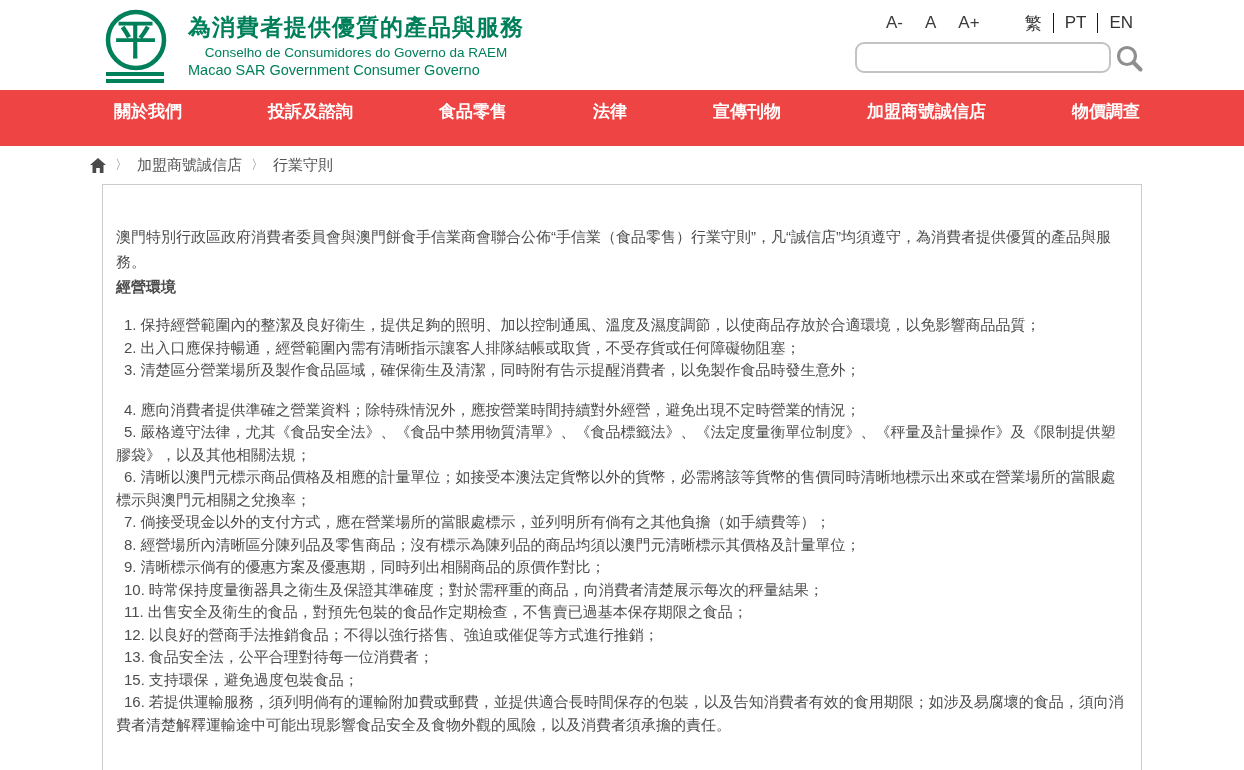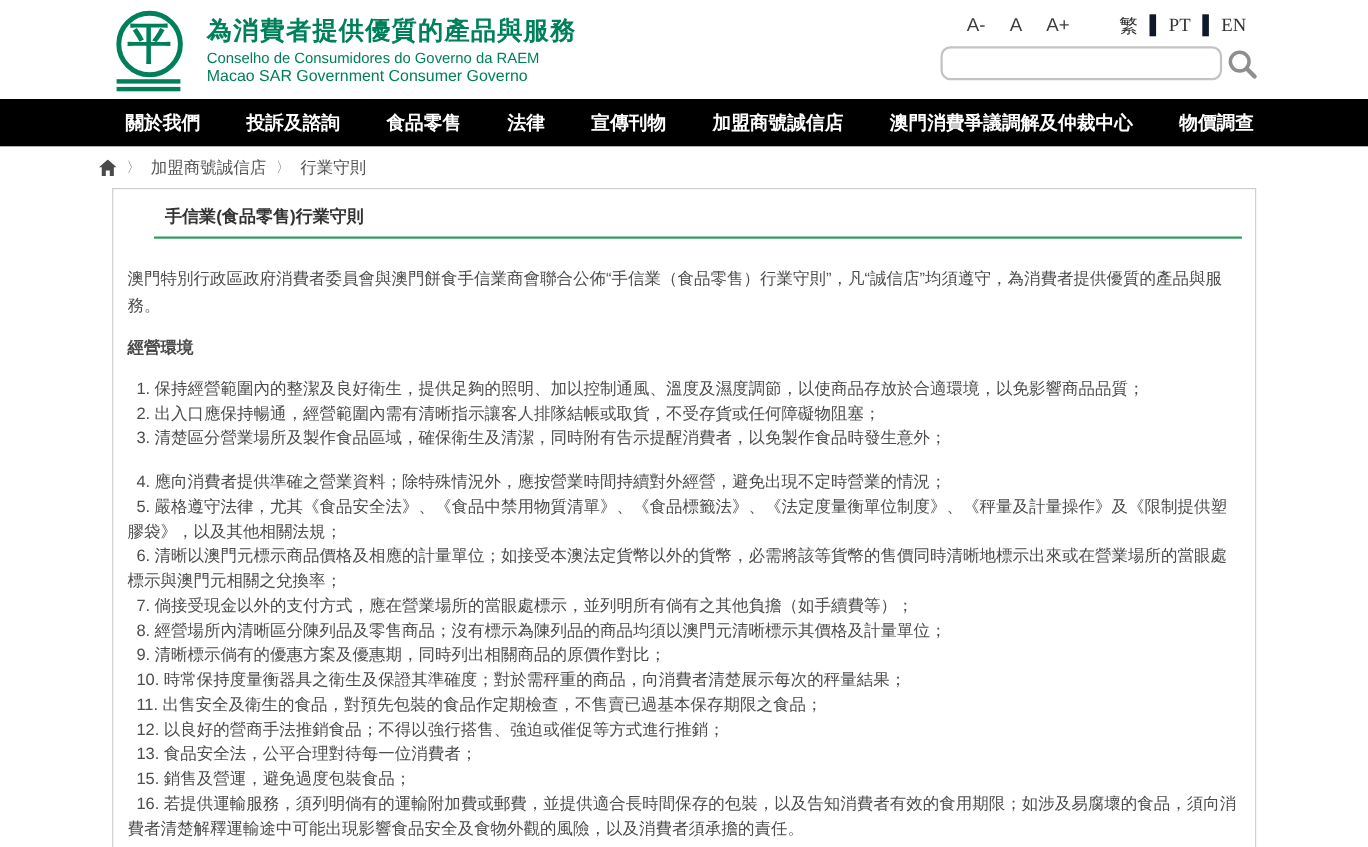--- a/index.html
+++ b/index.html
@@ -6,55 +6,55 @@
   html,body { width:1244px; height:770px; overflow:hidden; background:#fff;
     font-family:"Liberation Sans","DejaVu Sans",sans-serif; }
   .container { width:1044px; margin:0 auto; }
 
   
   .header { height:90px; background:#fff; }
   .header-inner { display:flex; align-items:flex-start; padding-top:8px; }
   .logo-block { display:flex; align-items:flex-start; cursor:pointer; }
   .titles { margin-left:14px; padding-top:6px; }
   .title-zh { color:#00805A; font-size:23px; font-weight:bold; letter-spacing:1px; line-height:1.2; }
-  .title-pt { color:#00805A; font-size:13.5px; margin-top:3px; }
+  .title-pt { color:#00805A; font-size:13.5px; margin-top:3px;text-align:center; }
   .title-en { color:#00805A; font-size:14.5px; margin-top:2px; }
   .header-right { margin-left:auto; display:flex; flex-direction:column; align-items:flex-end; }
   .top-controls { display:flex; align-items:center; height:26px; margin-top:2px; }
   .font-controls { display:flex; gap:22px; margin-right:34px; }
   .font-controls span { color:#3d3d3d; font-size:17px; cursor:pointer; }
   .langs { display:flex; align-items:center; }
   .langs span.lang { color:#333; font-size:17px; padding:0 11px; cursor:pointer; }
-  .langs span.lang + span.lang { border-left:6px solid #0f172a;font-family:Liberation Serif, serif; }
+  .langs span.lang + span.lang { border-left:1px solid #0f172a; }
   .search-row { display:flex; align-items:center; margin-top:6px; }
   .search-input { width:256px; height:31px; border:2px solid #c3c3c3; border-radius:9px;
     outline:none; padding:0 10px; font-size:14px; color:#333; }
   .search-btn { background:none; border:none; margin-left:3px; cursor:pointer; padding:0; line-height:0; }
 
   
-  .nav { height:43px; background:#000000; }
+  .nav { height:56px; background:#ef4444; }
   .nav-inner { display:flex; justify-content:space-between; align-items:center;
     height:43px; padding:0 4px 0 14px; }
   .nav-item { color:#fff; font-size:17px; font-weight:bold; cursor:pointer; white-space:nowrap; }
 
   
   .breadcrumb-row { height:38px; display:flex; align-items:center; }
   .breadcrumb { display:flex; align-items:center; gap:9px; margin-left:-10px; }
   .crumb-sep { color:#777; font-size:13px; }
   .crumb { color:#555; font-size:15px; }
   .crumb.link { cursor:pointer; }
   .home-btn { cursor:pointer; line-height:0; }
 
   
   .content-box { width:1040px; margin:0 auto; border:1px solid #cbcbcb; border-bottom:none;
     height:640px; background:#fff; padding:15px 12px 0 13px; }
   .doc-title-wrap { margin-left:24px; margin-right:0; border-bottom:2px solid #2F9B5F; padding:0 0 7px 10px; }
   .doc-title { font-size:15.5px; font-weight:bold; color:#333; }
   .intro { margin-top:24px; font-size:15px; color:#4d4d4d; line-height:25px; }
-  .section-heading { margin-top:16px; font-size:15px; font-weight:bold; color:#4a4a4a; }
+  .section-heading { margin-top:4px; font-size:15px; font-weight:bold; color:#4a4a4a; }
   .rules { margin-top:17px; margin-bottom:14px; }
   .rule { font-size:15px; color:#4d4d4d; line-height:22.5px; text-indent:8px; }
   .rule .num { margin-right:4px; }
 </style>
 </head>
 <body>
 
 <div class="header">
   <div class="container header-inner">
     <div class="logo-block">
@@ -101,21 +101,20 @@
 </div>
 
 <div class="nav">
   <div class="container nav-inner">
     <span class="nav-item">關於我們</span>
     <span class="nav-item">投訴及諮詢</span>
     <span class="nav-item">食品零售</span>
     <span class="nav-item">法律</span>
     <span class="nav-item">宣傳刊物</span>
     <span class="nav-item">加盟商號誠信店</span>
-    <span class="nav-item">澳門消費爭議調解及仲裁中心</span>
     <span class="nav-item">物價調查</span>
   </div>
 </div>
 
 <div class="breadcrumb-row">
   <div class="container">
     <div class="breadcrumb">
       <span class="home-btn">
         <svg width="16" height="15" viewBox="0 0 16 15">
           <path d="M8 0 L16 7 L13.5 7 L13.5 15 L9.8 15 L9.8 10 L6.2 10 L6.2 15 L2.5 15 L2.5 7 L0 7 Z" fill="#4a4a4a"></path>
@@ -123,23 +122,20 @@
       </span>
       <span class="crumb-sep">〉</span>
       <span class="crumb link">加盟商號誠信店</span>
       <span class="crumb-sep">〉</span>
       <span class="crumb">行業守則</span>
     </div>
   </div>
 </div>
 
 <div class="content-box">
-  <div class="doc-title-wrap">
-    <span class="doc-title">手信業(食品零售)行業守則</span>
-  </div>
 
   <p class="intro">澳門特別行政區政府消費者委員會與澳門餅食手信業商會聯合公佈“手信業（食品零售）行業守則”，凡“誠信店”均須遵守，為消費者提供優質的產品與服務。</p>
 
   <div class="section-heading">經營環境</div>
   <div class="rules">
     <p class="rule"><span class="num">1.</span><span>保持經營範圍內的整潔及良好衛生，提供足夠的照明、加以控制通風、溫度及濕度調節，以使商品存放於合適環境，以免影響商品品質；</span></p>
     <p class="rule"><span class="num">2.</span><span>出入口應保持暢通，經營範圍內需有清晰指示讓客人排隊結帳或取貨，不受存貨或任何障礙物阻塞；</span></p>
     <p class="rule"><span class="num">3.</span><span>清楚區分營業場所及製作食品區域，確保衛生及清潔，同時附有告示提醒消費者，以免製作食品時發生意外；</span></p>
   </div>
 
@@ -147,16 +143,16 @@
     <p class="rule"><span class="num">4.</span><span>應向消費者提供準確之營業資料；除特殊情況外，應按營業時間持續對外經營，避免出現不定時營業的情況；</span></p>
     <p class="rule"><span class="num">5.</span><span>嚴格遵守法律，尤其《食品安全法》、《食品中禁用物質清單》、《食品標籤法》、《法定度量衡單位制度》、《秤量及計量操作》及《限制提供塑膠袋》，以及其他相關法規；</span></p>
     <p class="rule"><span class="num">6.</span><span>清晰以澳門元標示商品價格及相應的計量單位；如接受本澳法定貨幣以外的貨幣，必需將該等貨幣的售價同時清晰地標示出來或在營業場所的當眼處標示與澳門元相關之兌換率；</span></p>
     <p class="rule"><span class="num">7.</span><span>倘接受現金以外的支付方式，應在營業場所的當眼處標示，並列明所有倘有之其他負擔（如手續費等）；</span></p>
     <p class="rule"><span class="num">8.</span><span>經營場所內清晰區分陳列品及零售商品；沒有標示為陳列品的商品均須以澳門元清晰標示其價格及計量單位；</span></p>
     <p class="rule"><span class="num">9.</span><span>清晰標示倘有的優惠方案及優惠期，同時列出相關商品的原價作對比；</span></p>
     <p class="rule"><span class="num">10.</span><span>時常保持度量衡器具之衛生及保證其準確度；對於需秤重的商品，向消費者清楚展示每次的秤量結果；</span></p>
     <p class="rule"><span class="num">11.</span><span>出售安全及衛生的食品，對預先包裝的食品作定期檢查，不售賣已過基本保存期限之食品；</span></p>
     <p class="rule"><span class="num">12.</span><span>以良好的營商手法推銷食品；不得以強行搭售、強迫或催促等方式進行推銷；</span></p>
     <p class="rule"><span class="num">13.</span><span>食品安全法，公平合理對待每一位消費者；</span></p>
-    <p class="rule"><span class="num">15.</span><span>銷售及營運，避免過度包裝食品；</span></p>
+    <p class="rule"><span class="num">15.</span><span>支持環保，避免過度包裝食品；</span></p>
     <p class="rule"><span class="num">16.</span><span>若提供運輸服務，須列明倘有的運輸附加費或郵費，並提供適合長時間保存的包裝，以及告知消費者有效的食用期限；如涉及易腐壞的食品，須向消費者清楚解釋運輸途中可能出現影響食品安全及食物外觀的風險，以及消費者須承擔的責任。</span></p>
   </div>
 </div>
 
 </body></html>

